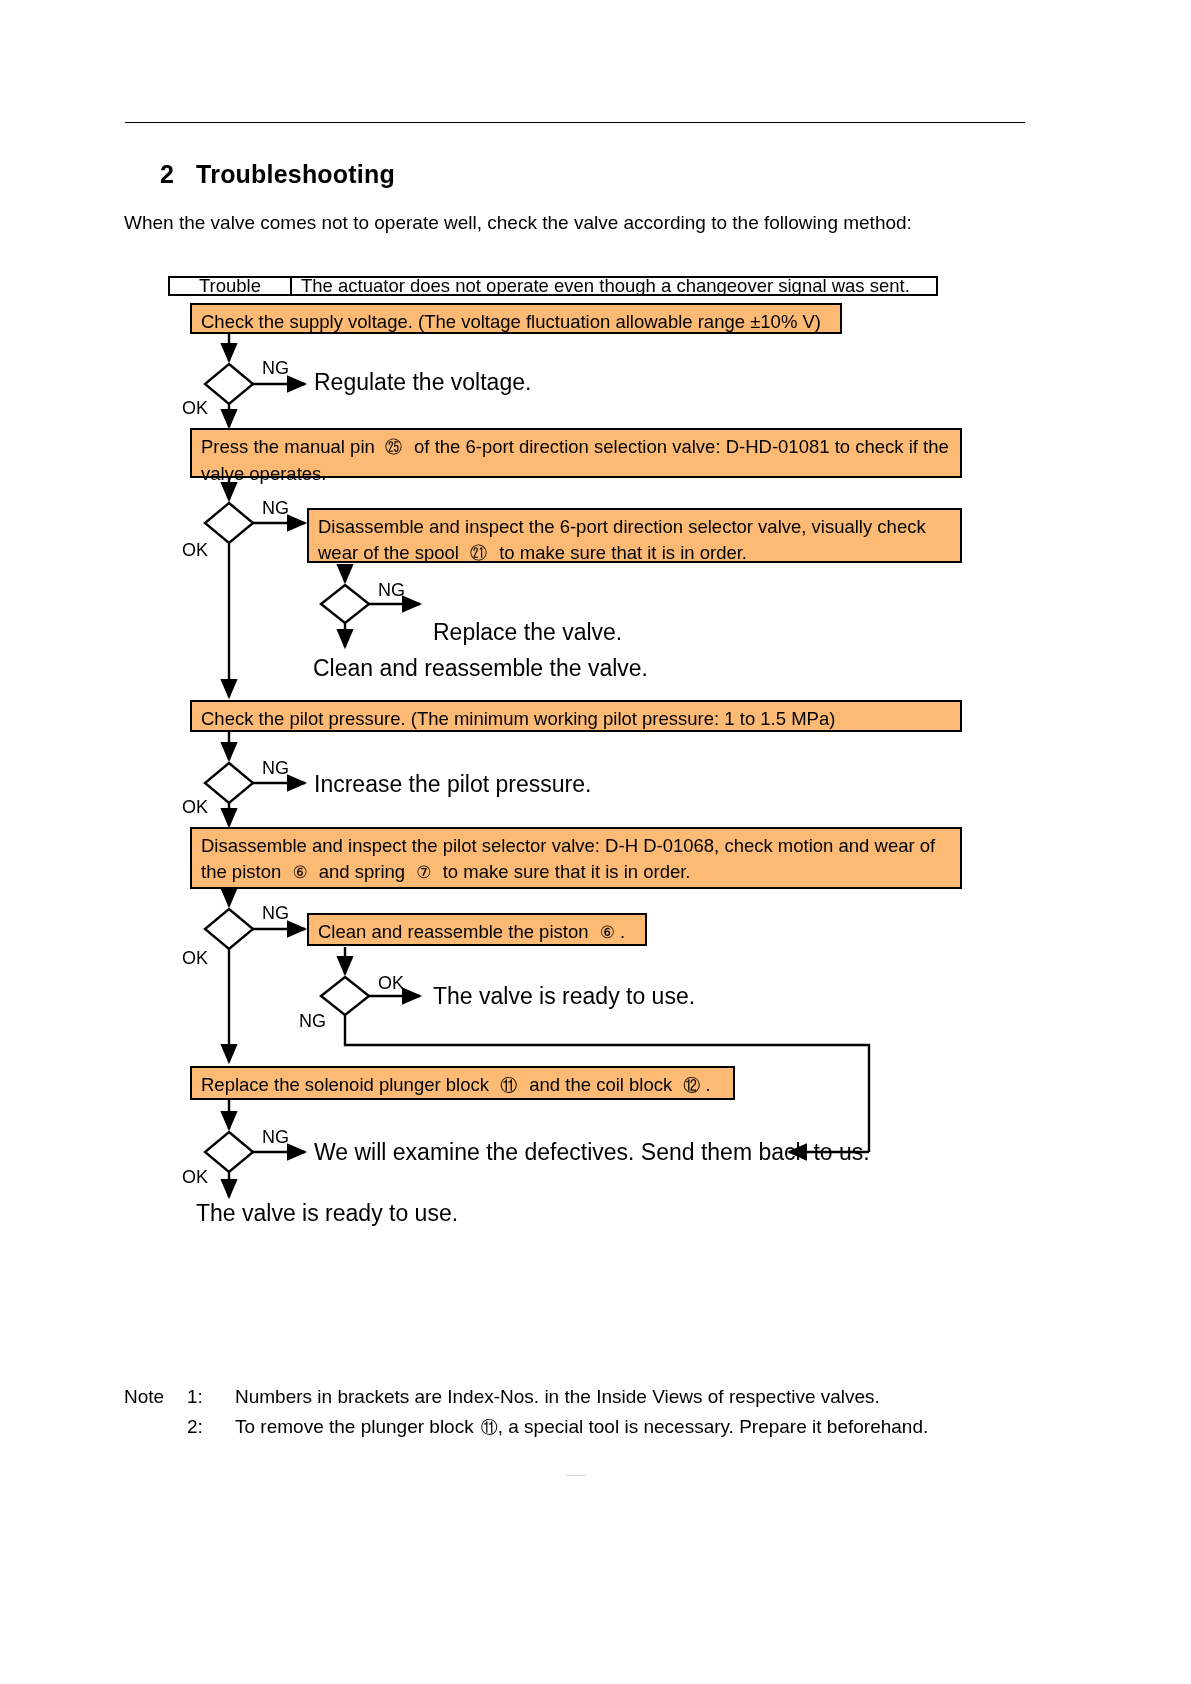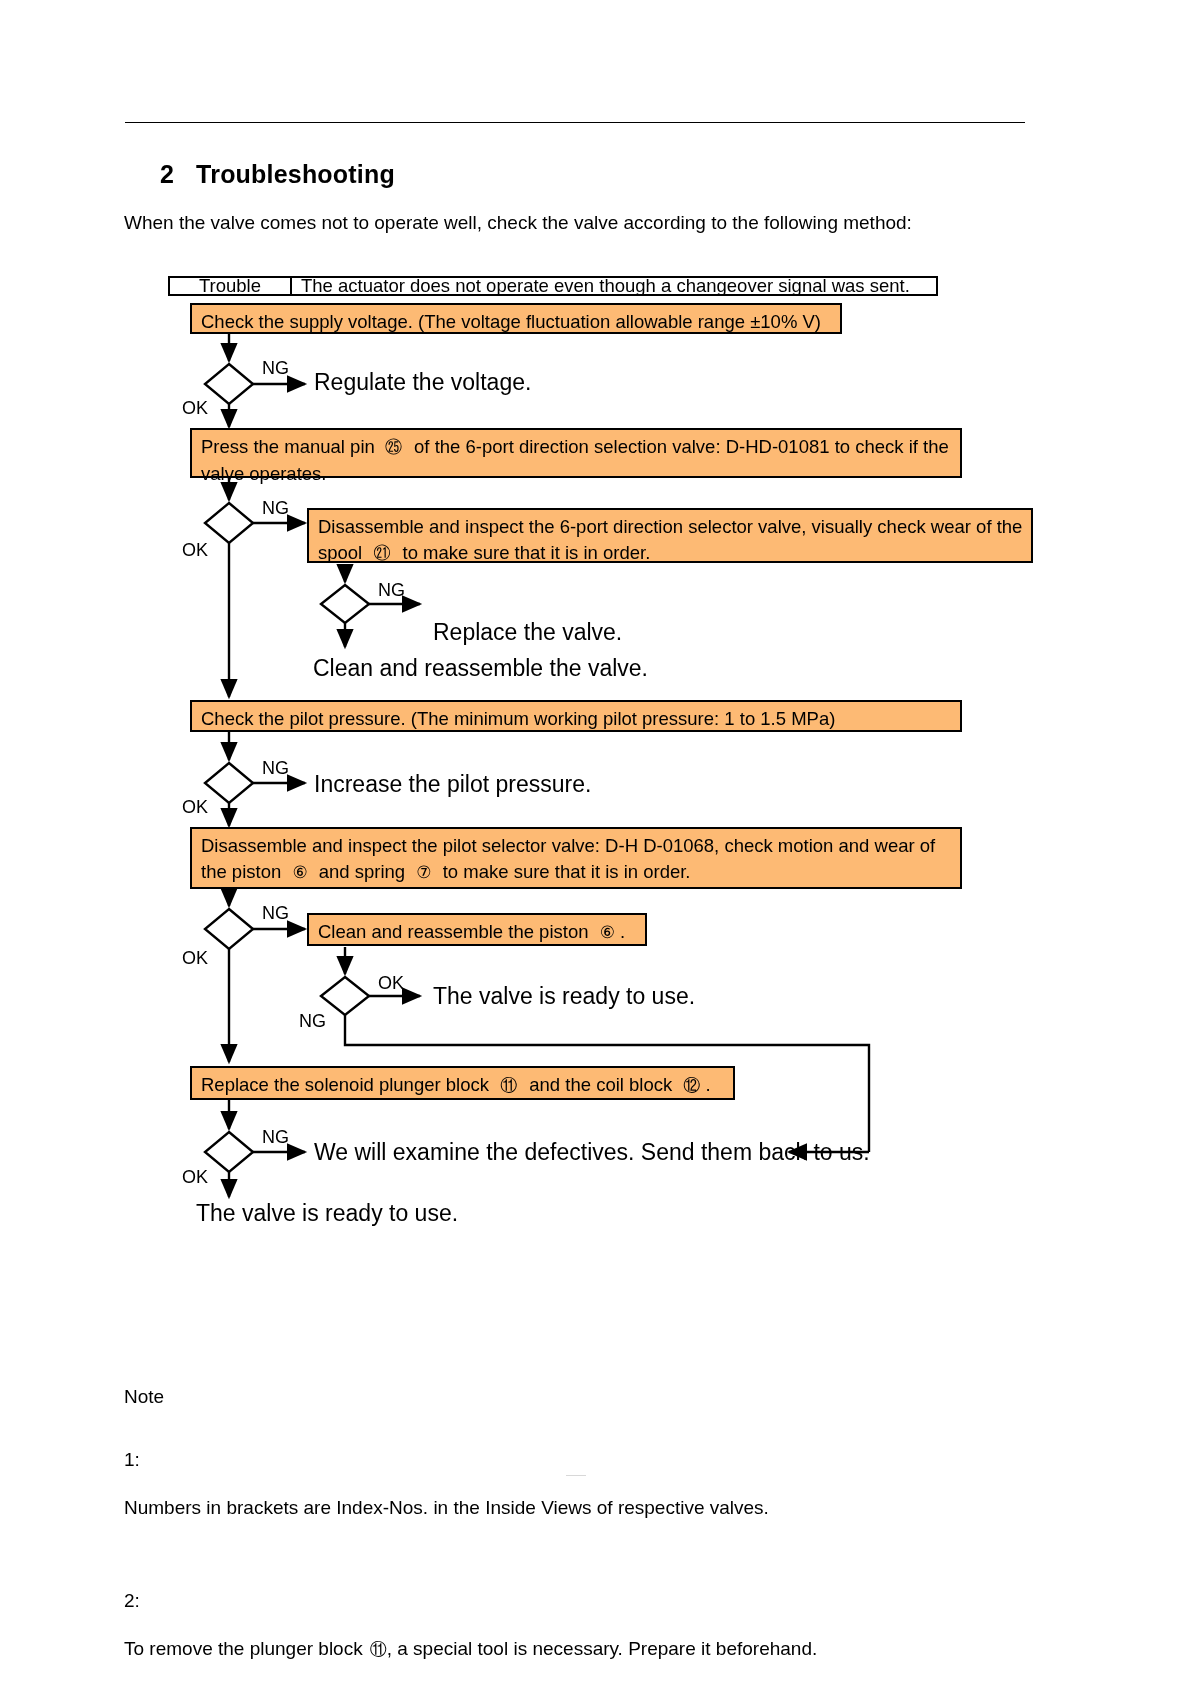--- a/index.html
+++ b/index.html
@@ -116,21 +116,21 @@
   }
 
   
   .notes {
     position: absolute;
     left: 124px;
     top: 1382px;
     font-size: 19px;
     line-height: 30px;
   }
-  .notes-row { display: flex; flex-direction: column; }
+  .notes-row { display: flex; }
   .notes-kw { width: 63px; flex: 0 0 63px; }
   .notes-idx { width: 48px; flex: 0 0 48px; }
   .notes-body { white-space: nowrap; }
 
   .faint-mark {
     position: absolute;
     left: 566px;
     top: 1475px;
     width: 20px;
     height: 1px;
@@ -218,21 +218,21 @@
 <div class="box" style="left:190px; top:428px; width:772px; height:50px;">
   <span>Press the manual pin</span>
   <span class="circnum" style="margin:0 7px 0 5px;">㉕</span>
   <span>of the 6-port direction selection valve: D-HD-01081 to check if the</span>
   <span>valve operates.</span>
 </div>
 
 <div class="blabel" style="left:262px; top:498px;">NG</div>
 <div class="blabel" style="left:182px; top:540px;">OK</div>
 
-<div class="box" style="left:307px; top:508px; width:726px; height:55px;">
+<div class="box" style="left:307px; top:508px; width:655px; height:55px;">
   <span>Disassemble and inspect the 6-port direction selector valve, visually check wear</span>
   <span>of the spool</span>
   <span class="circnum" style="margin:0 7px 0 6px;">㉑</span>
   <span>to make sure that it is in order.</span>
 </div>
 
 <div class="blabel" style="left:378px; top:580px;">NG</div>
 
 <div class="plain" style="left:433px; top:591px;margin-top:28px;">Replace the valve.</div>
 <div class="plain" style="left:313px; top:655px;">Clean and reassemble the valve.</div>

